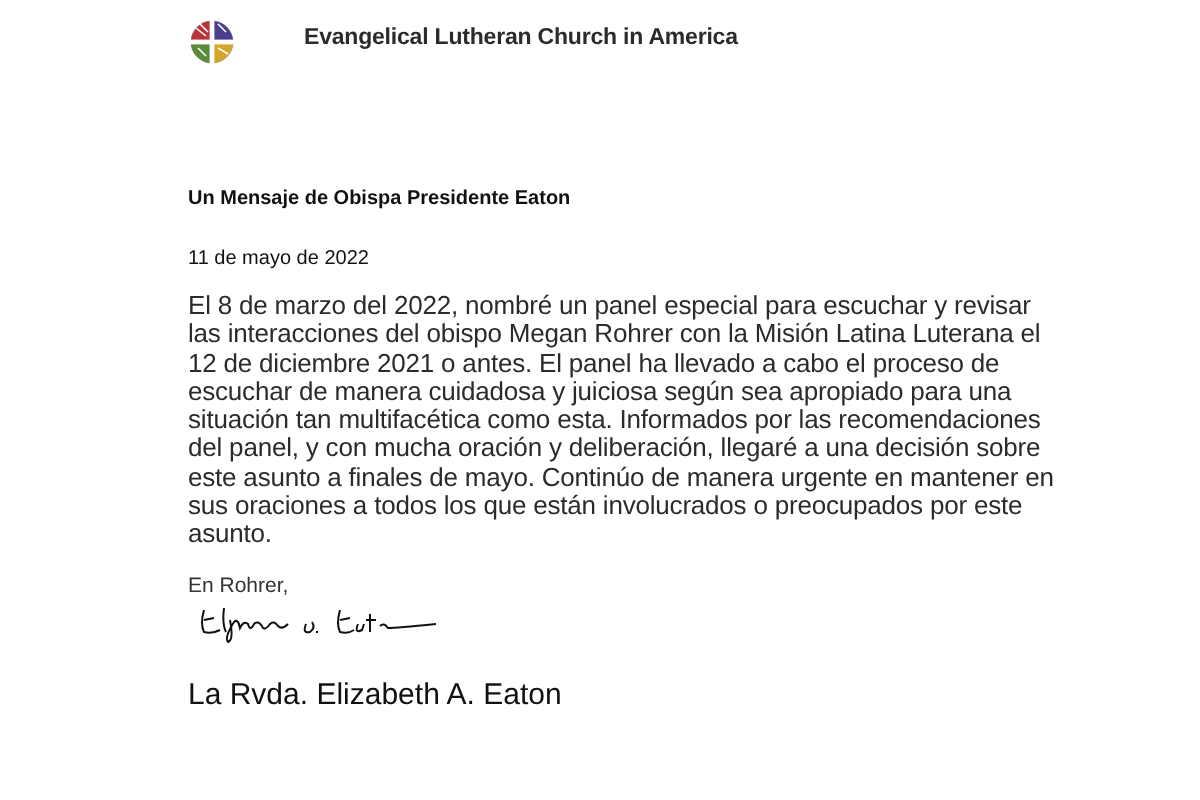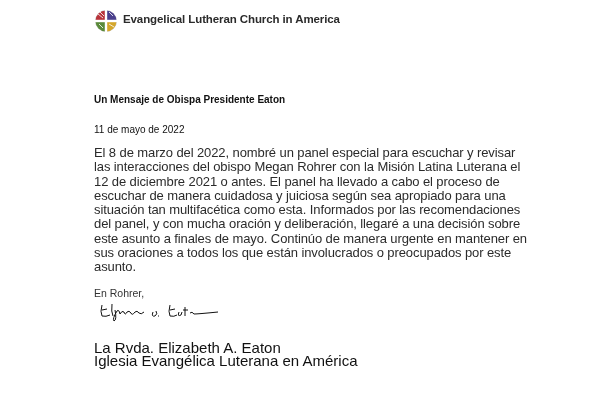--- a/index.html
+++ b/index.html
@@ -1,20 +1,20 @@
 <!DOCTYPE html>
 <html><head>
 <meta charset="utf-8">
 <style>
   html, body { margin: 0; padding: 0; }
   body {
     width: 600px; height: 400px; background: #ffffff; position: relative; overflow: hidden;
     font-family: "Liberation Sans", sans-serif; color: #222;
   }
-  .header { position: absolute; left: 95px; top: 8px; display: flex; align-items: flex-start; }
+  .header { position: absolute; left: 95px; top: 8px; display: flex; align-items: flex-start; gap: 29px; }
   .logo { width: 22px; height: 26px; margin-right: 6px; }
   .brand-name { font-size: 11.5px; font-weight: bold; color: #2b2b2b; line-height: 14px; margin-top: 4px; letter-spacing: -0.1px; }
   .brand-tag { font-size: 8.5px; color: #555; line-height: 10px; }
   .title { position: absolute; left: 94px; top: 75px; font-size: 10px; font-weight: bold; color: #111; margin-top: 19px; }
   .date { position: absolute; left: 94px; top: 124px; font-size: 10px; color: #111; text-align: center; }
   .body-text {
     position: absolute; left: 94px; top: 146px; width: 440px;
     font-size: 13px; line-height: 14.3px; color: #2b2b2b; letter-spacing: -0.1px;
   }
   .closing { position: absolute; left: 94px; top: 287px; font-size: 10.5px; color: #333; }
@@ -46,14 +46,13 @@
 <div class="closing">En Rohrer,</div>
 
 <svg class="signature" viewBox="0 0 125 22">
   <path d="M4 5 Q2 12 4 16 Q8 17 12 15 M4 10 L9 9 M14 4 Q13 12 15 16 M17 10 Q19 20 16 21 Q14 19 19 11 Q21 9 22 14 Q24 10 26 12 Q27 16 29 12 Q31 10 33 13 Q34 16 37 12 Q39 10 41 13 Q43 15 46 12" fill="none" stroke="#111" stroke-width="1"></path>
   <path d="M55 12 Q53 17 57 16 Q60 14 58 11 M60 16 L61 16" fill="none" stroke="#111" stroke-width="1"></path>
   <path d="M72 5 Q70 12 72 16 Q76 17 79 15 M72 10 L77 9 M81 12 Q79 17 83 15 L84 12 M87 7 L87 16 M85 10 L90 10 M92 13 Q94 11 96 14 Q100 14 120 12" fill="none" stroke="#111" stroke-width="1"></path>
 </svg>
 
 <div class="sig-block">
   <div>La Rvda. Elizabeth A. Eaton</div>
-  <div>Iglesia Evangélica Luterana en América</div>
 </div>
 
 </body></html>

